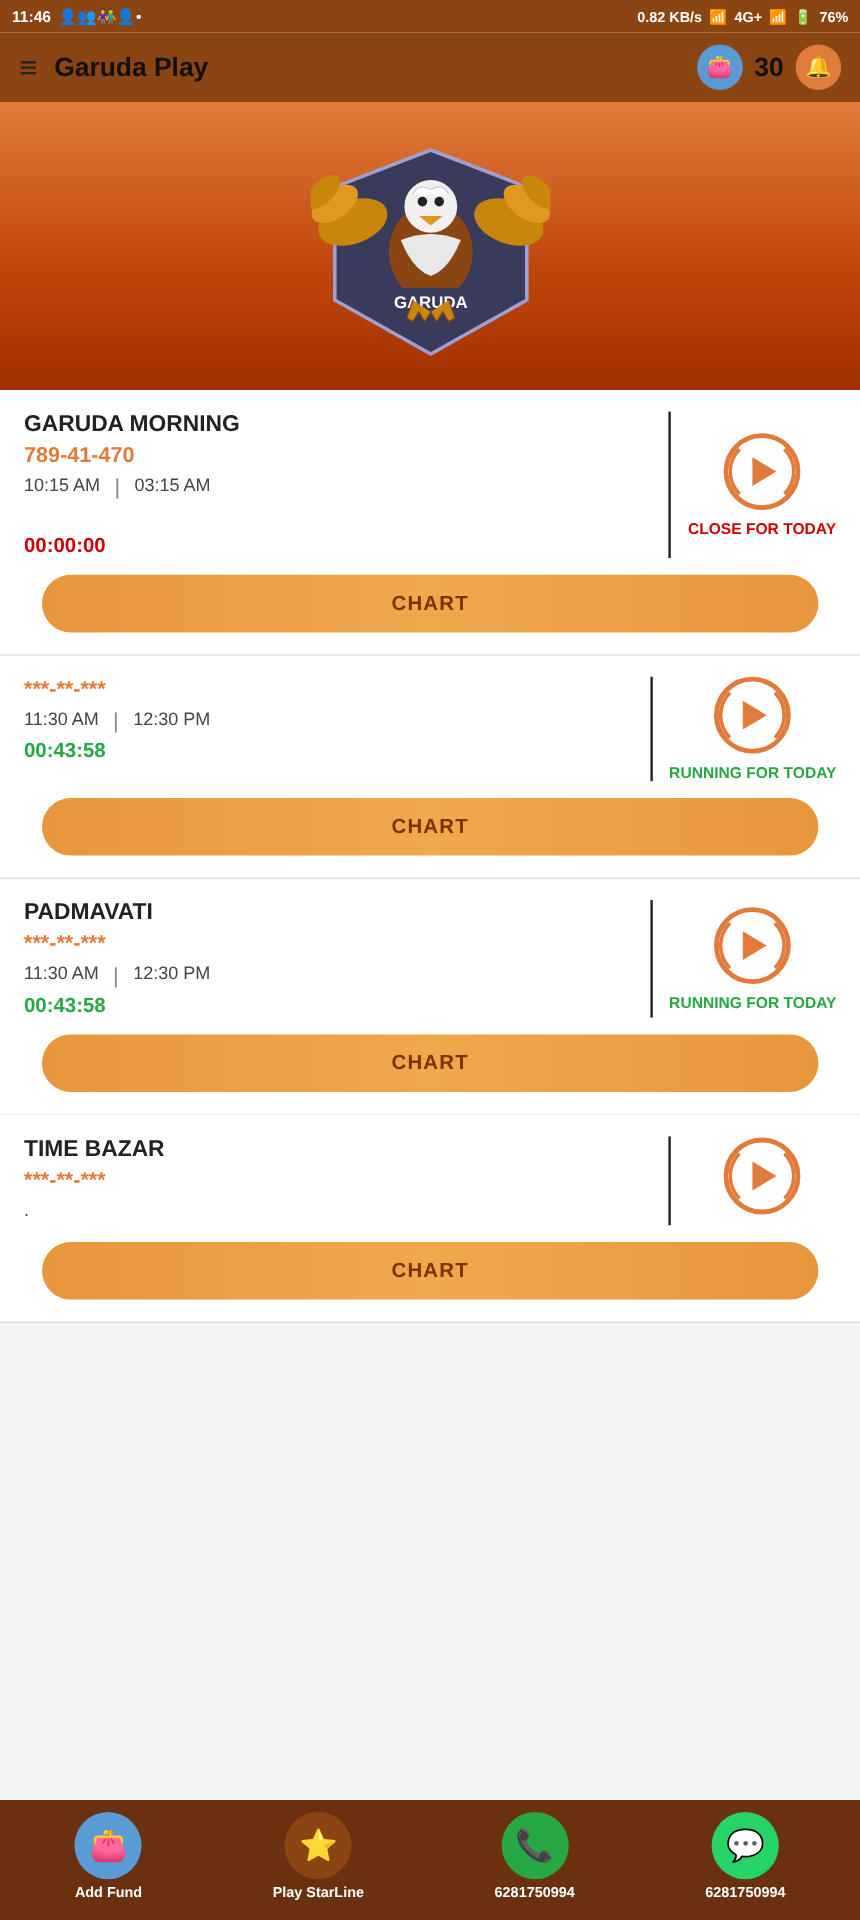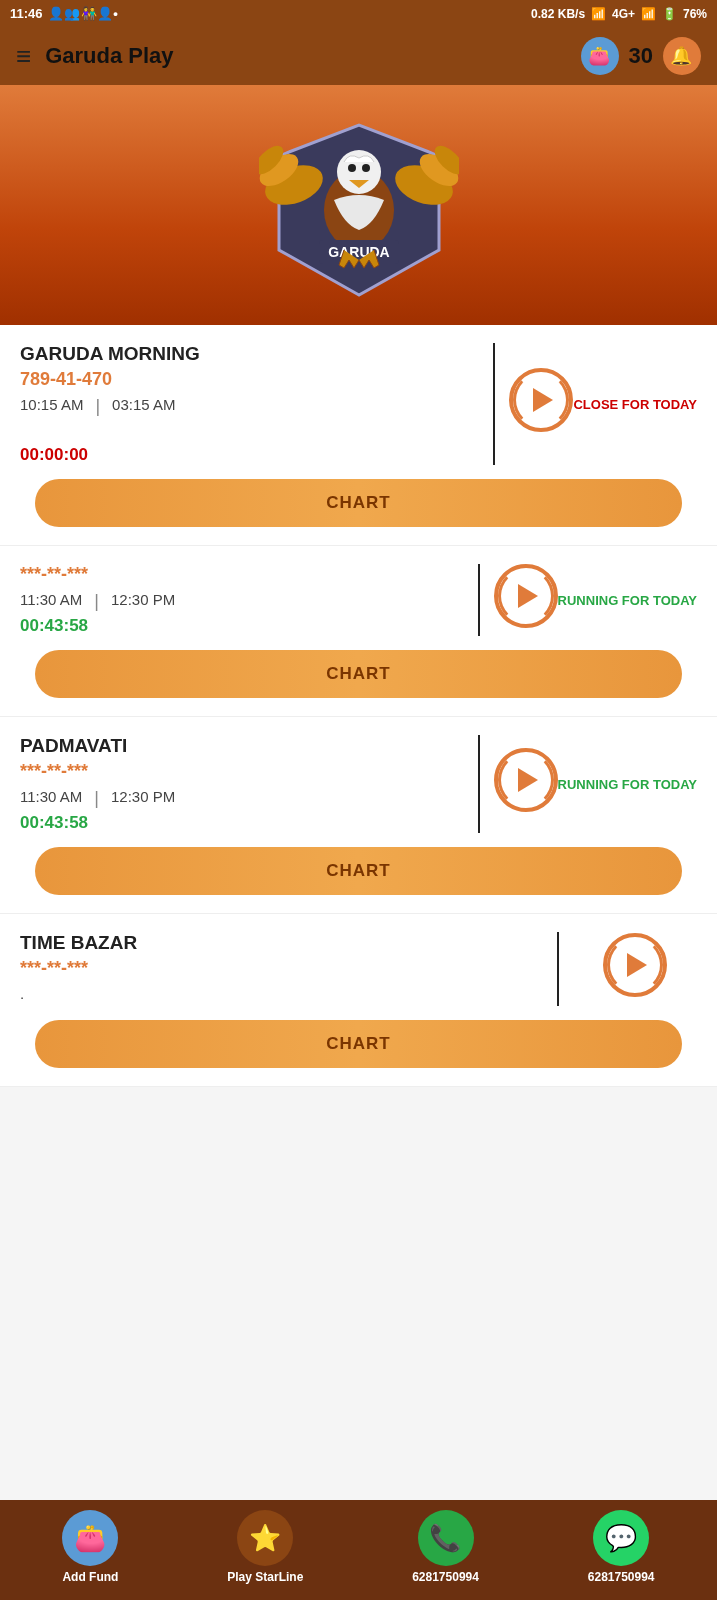--- a/index.html
+++ b/index.html
@@ -132,21 +132,21 @@
     }
     .game-timer {
       font-size: 17px;
       font-weight: bold;
     }
     .timer-red { color: #cc0000; margin-top: 28px; }
     .timer-green { color: #28a745; }
 
     .game-status-col {
       display: flex;
-      flex-direction: row;
+      flex-direction: column;
       align-items: center;
       justify-content: center;
       min-width: 140px;
       border-left: 2px solid #222;
       padding-left: 14px;
     }
     .play-circle {
       width: 64px; height: 64px;
       border-radius: 50%;
       border: 4px solid #e07b3a;

